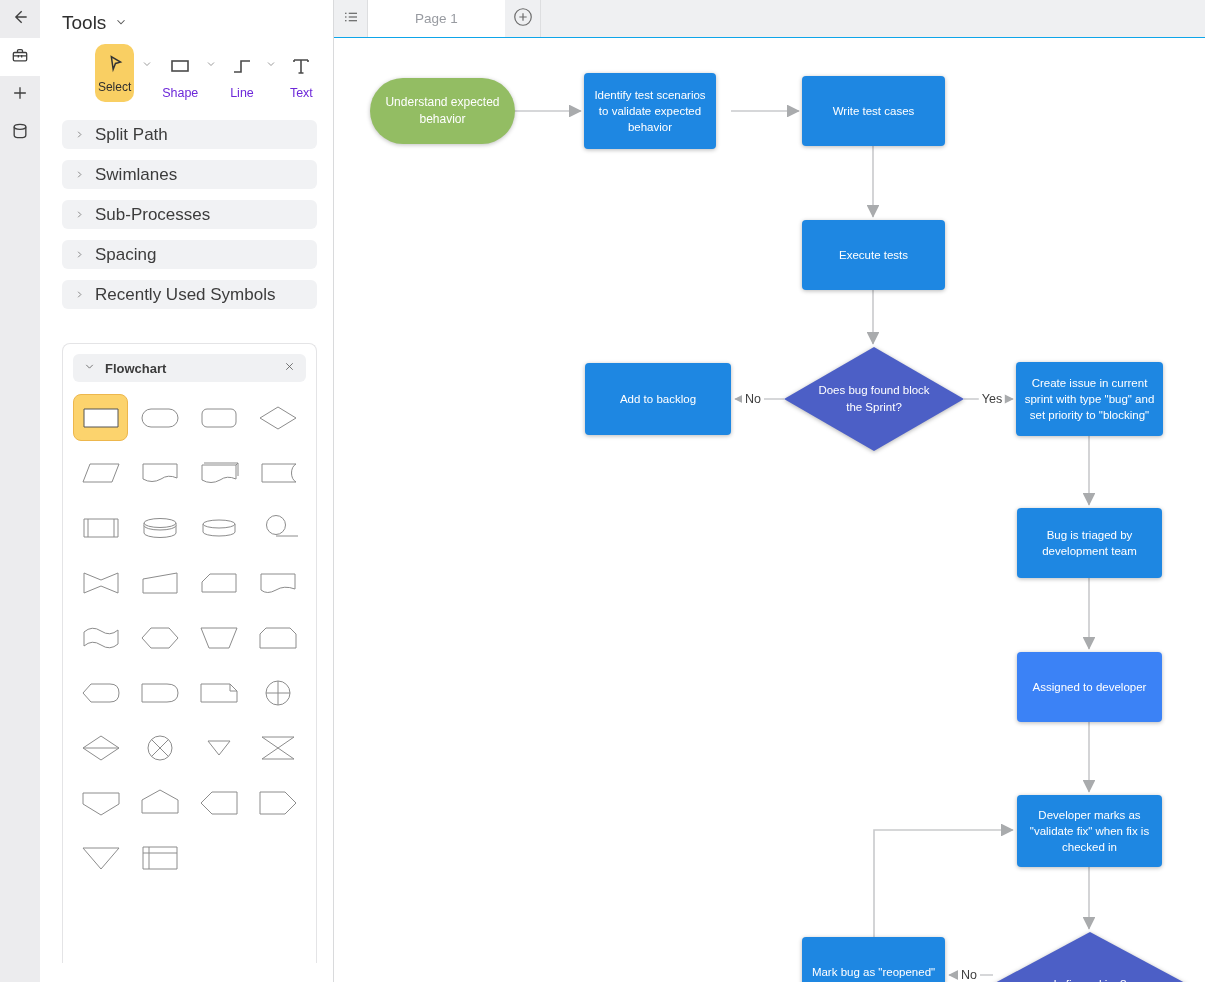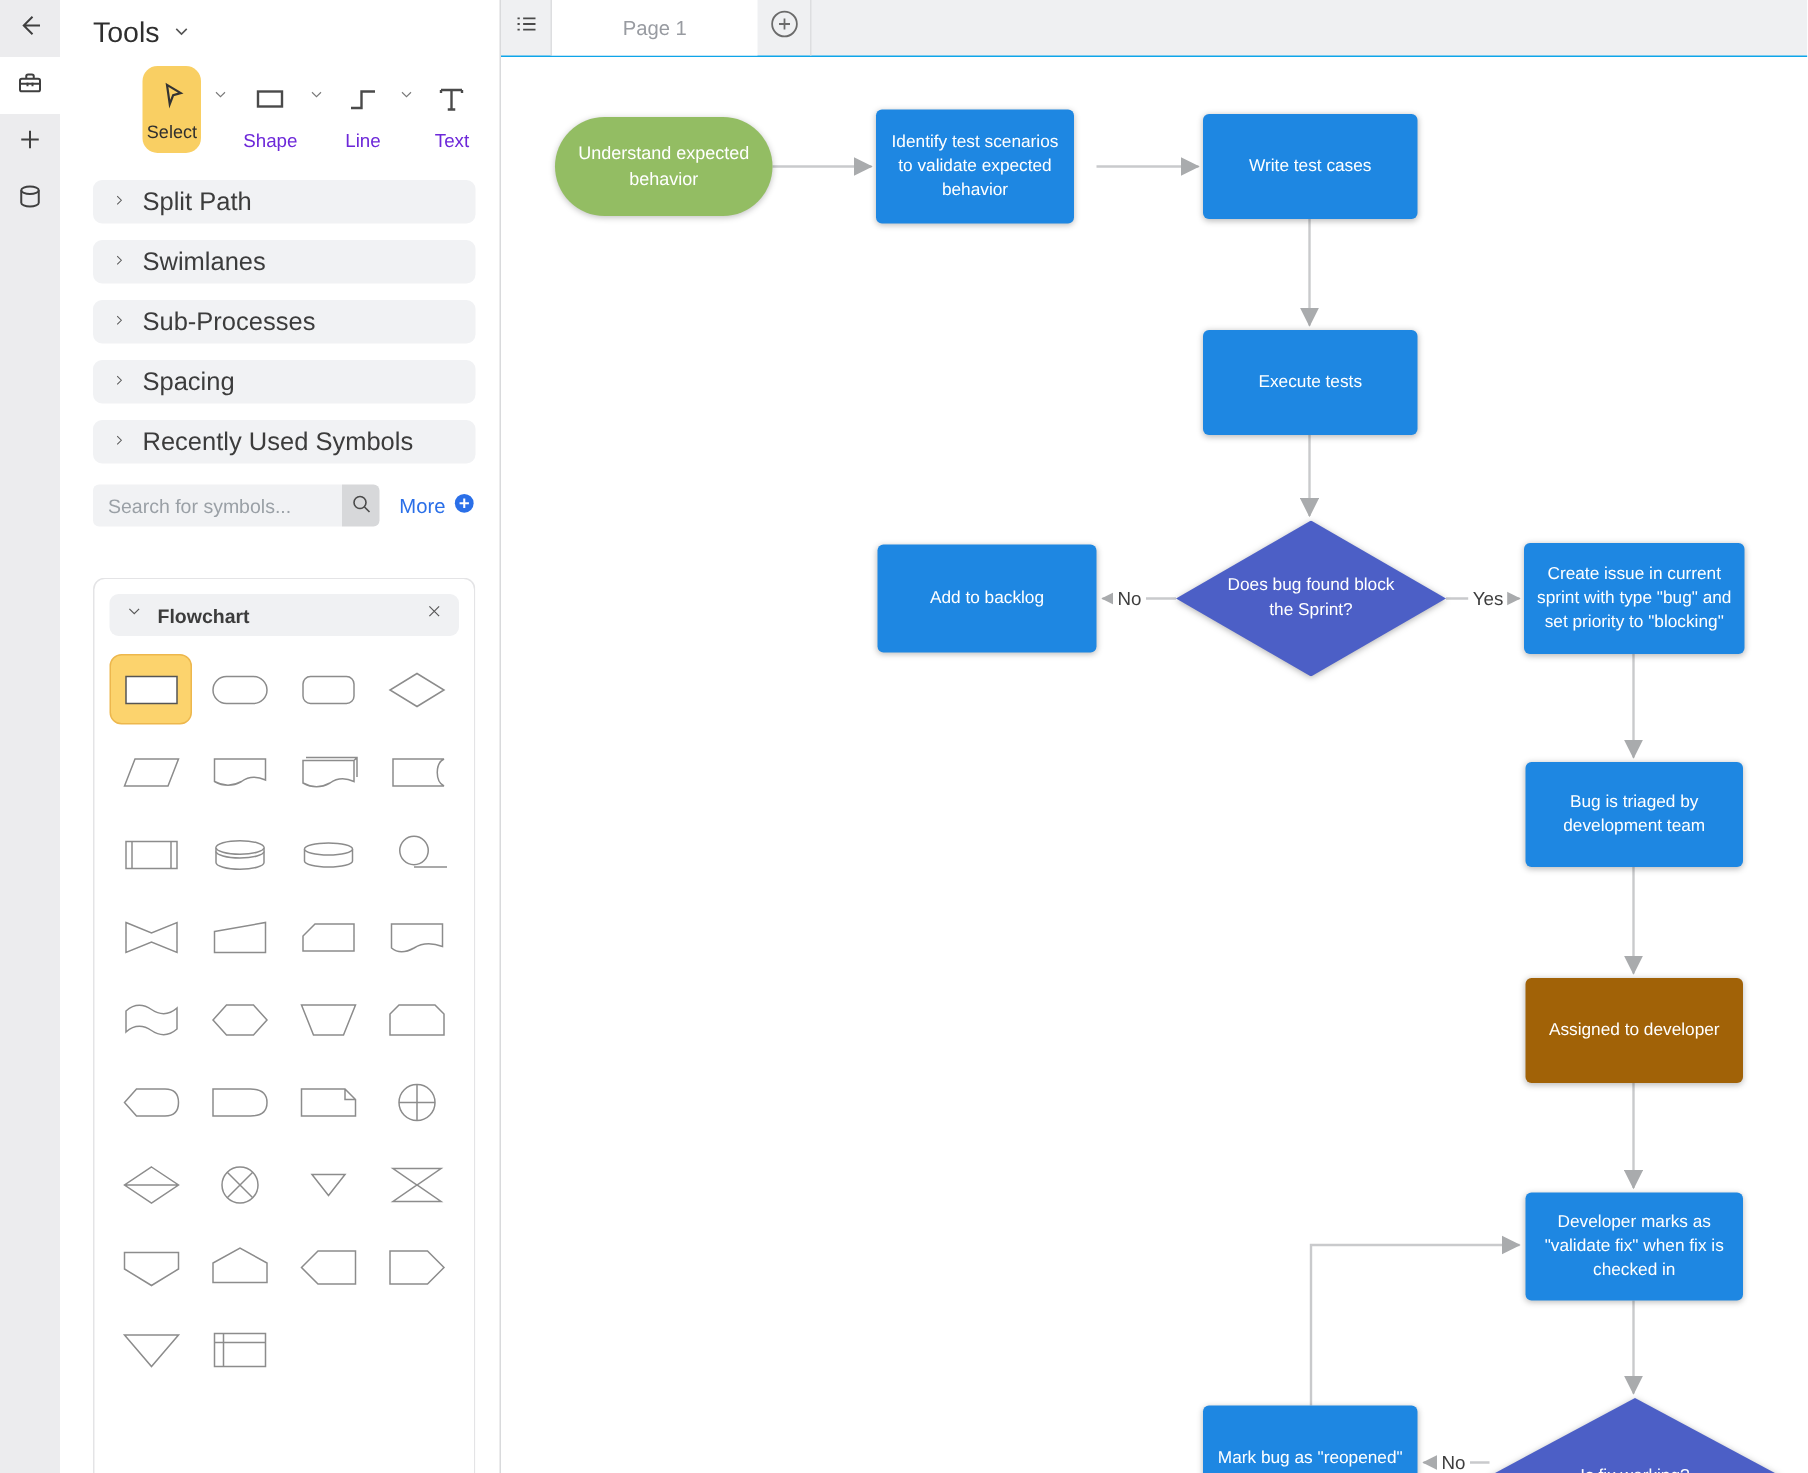--- a/index.html
+++ b/index.html
@@ -175,40 +175,20 @@
           </div>
           <div class="section-row">
             <span><svg width="11" height="11" viewBox="0 0 24 24">
                 <path d="M9 6 L15 12 L9 18"></path>
               </svg></span>
             <span class="lbl">Recently Used Symbols</span>
           </div>
         </div>
 
 
-      <div class="search-row">
-        <input class="search-input" value="" placeholder="Search for symbols..." style="">
-        <button class="search-btn">
-          <span>
-            <svg width="16" height="16" viewBox="0 0 24 24">
-                <circle cx="10.5" cy="10.5" r="6"></circle>
-                <path d="M15 15 L20 20"></path>
-              </svg>
-          </span>
-        </button>
-        <div class="more-link">
-          <span>More</span>
-          <span>
-            <svg width="15" height="15" viewBox="0 0 24 24">
-                <circle cx="12" cy="12" r="10" fill="#2a6fe8" stroke="none"></circle>
-                <path d="M12 7 V17 M7 12 H17" stroke="#fff" stroke-width="2.2" fill="none"></path>
-              </svg>
-          </span>
-        </div>
-      </div>
 
       <div class="palette-card">
         <div class="palette-head">
           <span>
             <svg width="13" height="13" viewBox="0 0 24 24">
                 <path d="M6 9 L12 15 L18 9"></path>
               </svg>
           </span>
           <span class="lbl">Flowchart</span>
           <span>
@@ -451,21 +431,21 @@
         <div class="node node-rect" style="left: 584px; top: 73px; width: 132px; height: 76px; background: rgb(30, 135, 226);">Identify test scenarios to validate expected behavior</div>
         <div class="node node-rect" style="left: 802px; top: 76px; width: 143px; height: 70px; background: rgb(30, 135, 226);">Write test cases</div>
         <div class="node node-rect" style="left: 802px; top: 220px; width: 143px; height: 70px; background: rgb(30, 135, 226);">Execute tests</div>
         <div class="node node-diamond" style="left: 784px; top: 347px; width: 180px; height: 104px;">
           <div class="diamond-shape" style="background: rgb(76, 95, 198);"></div>
           <div class="txt">Does bug found block the Sprint?</div>
         </div>
         <div class="node node-rect" style="left: 585px; top: 363px; width: 146px; height: 72px; background: rgb(30, 135, 226);">Add to backlog</div>
         <div class="node node-rect" style="left: 1016px; top: 362px; width: 147px; height: 74px; background: rgb(30, 135, 226);">Create issue in current sprint with type "bug" and set priority to "blocking"</div>
         <div class="node node-rect" style="left: 1017px; top: 508px; width: 145px; height: 70px; background: rgb(30, 135, 226);">Bug is triaged by development team</div>
-        <div class="node node-rect" style="left: 1017px; top: 652px; width: 145px; height: 70px; background: #a16207;">Assigned to developer</div>
+        <div class="node node-rect" style="left: 1017px; top: 652px; width: 145px; height: 70px; background: #3b82f6;">Assigned to developer</div>
         <div class="node node-rect" style="left: 1017px; top: 795px; width: 145px; height: 72px; background: rgb(30, 135, 226);">Developer marks as "validate fix" when fix is checked in</div>
         <div class="node node-diamond" style="left: 993px; top: 932px; width: 194px; height: 104px;">
           <div class="diamond-shape" style="background: rgb(76, 95, 198);"></div>
           <div class="txt">Is fix working?</div>
         </div>
         <div class="node node-rect" style="left: 802px; top: 937px; width: 143px; height: 70px; background: rgb(30, 135, 226);">Mark bug as "reopened"</div>
       </div>
   </div>
 
 </div>

